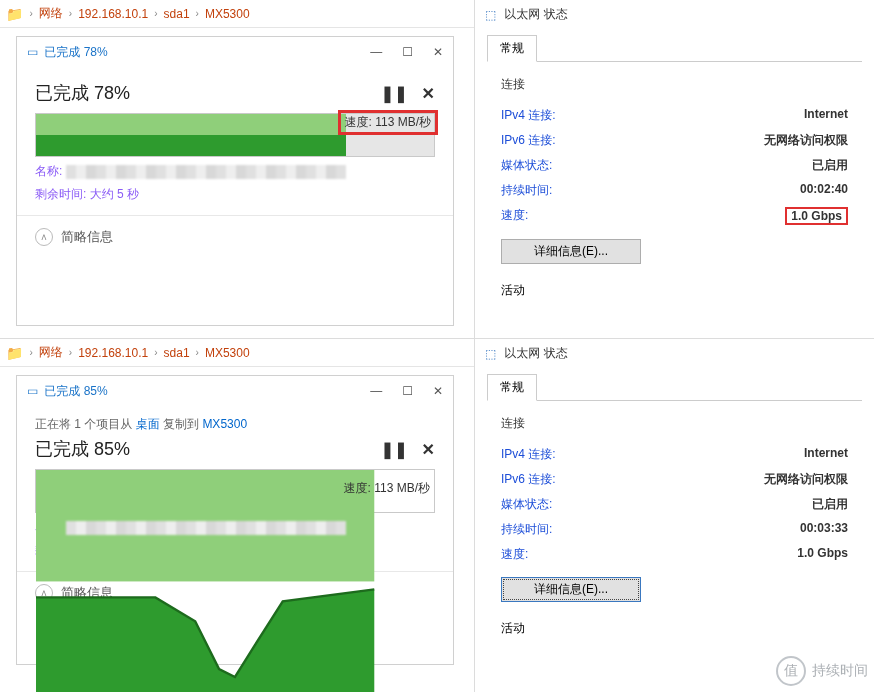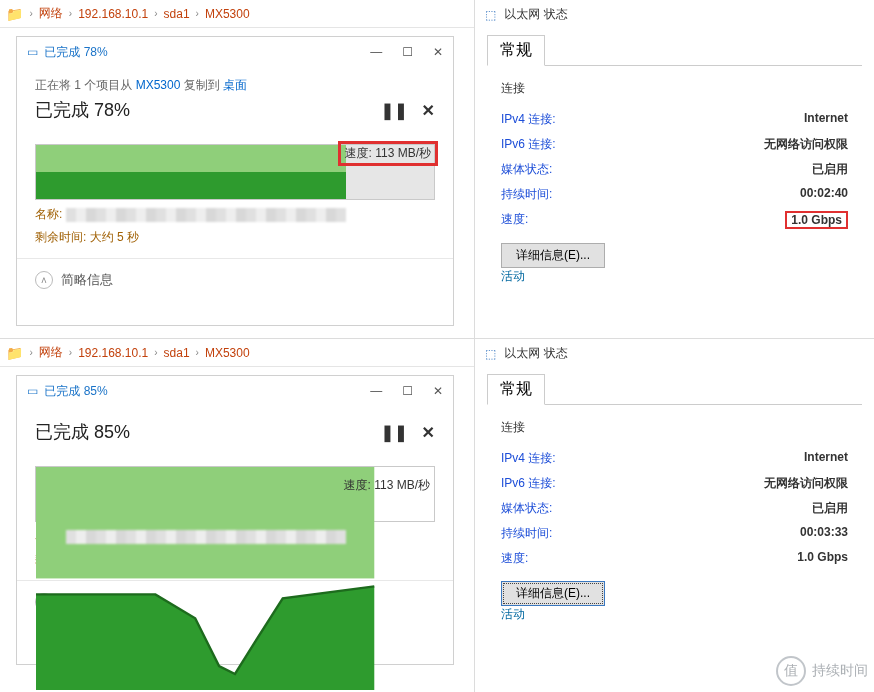--- a/index.html
+++ b/index.html
@@ -43,64 +43,64 @@
   }
   .dlg-title-left { display:flex; align-items:center; gap:6px; color:#1a73c8; }
   .dlg-winbtns { display:flex; gap:20px; color:#555; }
   .dlg-winbtns span { cursor:default; }
   .dlg-body { padding:10px 18px 12px 18px; }
   .desc { color:#666; }
   .desc .link { color:#0066cc; }
   .big { font-size:18px; color:#222; margin-top:4px; display:flex; align-items:center; justify-content:space-between;}
   .big-right { display:flex; align-items:center; gap:14px; font-size:16px; color:#333; }
   .pausebtn,.xbtn { font-weight:bold; }
-  .progress-wrap { margin-top:22px; position:relative; height:56px; border:1px solid #c9c9c9; }
+  .progress-wrap { margin-top:8px; position:relative; height:44px; border:1px solid #c9c9c9; }
   .progress-top { height:50%; background:#e6e6e6; position:relative; }
   .progress-bot { height:50%; background:#e6e6e6; position:relative; }
   .speedlabel {
     position:absolute; right:4px; bottom:2px;
     color:#333; font-size:12px;
   }
   .speedbox {
     position:absolute; right:-4px; top:-4px; padding:1px 4px 1px 4px;
     border:3px solid #e03030;
   }
   .fillA { position:absolute; top:0; left:0; bottom:0; background:#8fcf7a; }
   .fillB { position:absolute; top:0; left:0; bottom:0; background:#2e9b2e; }
-  .row { color:#a16207; margin-top:6px; font-size:12px;}
+  .row { color:#8b5cf6; margin-top:6px; font-size:12px;}
   .blurbar {
     display:inline-block; vertical-align:middle;
     height:14px; width:280px;
     background: repeating-linear-gradient(90deg,#e0e0e0 0 10px,#eeeeee 10px 20px,#d8d8d8 20px 30px);
     filter: blur(1px);
   }
   .lessinfo { border-top:1px solid #e8e8e8; padding:12px 18px; display:flex; align-items:center; gap:8px; color:#555; font-size:13px;}
   .chev { display:inline-flex; width:18px; height:18px; border:1px solid #bbb; border-radius:50%; align-items:center; justify-content:center; font-size:10px; color:#888;}
   
   .eth {
     position:absolute; background:#fff;
   }
   .eth-title { display:flex; align-items:center; gap:8px; padding:6px 10px; color:#333;}
   .eth-title .neticon { color:#3a78c0; }
   .tabbar { padding:6px 12px 0 12px; }
-  .tab { display:inline-block; padding:4px 12px; border:1px solid #ccc; border-bottom:1px solid #fff; background:#fff; font-size:16px; position:relative; z-index:2;}
+  .tab { display:inline-block; padding:4px 12px; border:1px solid #ccc; border-bottom:1px solid #fff; background:#fff; font-size:12px; position:relative; z-index:2;}
   .tabline { border-bottom:1px solid #ccc; margin-top:-1px; }
   .eth-inner { padding:14px 26px; }
   .section-head { color:#333; margin-bottom:10px;}
   .kv { display:flex; justify-content:space-between; padding:4px 0; font-size:12px; color:#333;}
   .kv .k { color:#1d4ed8; }
   .kv .v { color:#333;font-weight:bold; }
   .redbox { border:2px solid #e03030; padding:0 4px; }
   .btn {
-    display:inline-block; padding:3px 14px; border:1px solid #adadad;
+    display:inline-block; padding:3px 32px; border:1px solid #adadad;
     background:#e1e1e1; font-size:12px; margin-top:10px;
   }
   .btn.focus { outline:1px dotted #444; outline-offset:-3px; border-color:#3a78c0; }
   .divhz { position:absolute; left:0; right:0; height:1px; background:#dcdcdc; }
-  .act { color:#0369a1; margin-top:0;}
+  .act { color:#000000; margin-top:18px;}
   
   .watermark {
     position:absolute; right:6px; bottom:6px;
     display:flex; align-items:center; gap:6px;
     color:#9ea3a8; font-size:14px;
     opacity:.85;
   }
   .wm-circle {
     width:30px; height:30px; border:2px solid #b7bcc1; border-radius:50%;
     display:flex; align-items:center; justify-content:center;
@@ -132,26 +132,20 @@
       <span>▭</span>
       <span><span>已完成</span> <span>78%</span></span>
     </div>
     <div class="dlg-winbtns">
       <span>—</span>
       <span>☐</span>
       <span>✕</span>
     </div>
   </div>
   <div class="dlg-body">
-    <div class="desc">
-      <span>正在将 1 个项目从</span>
-      <span class="link">MX5300</span>
-      <span>复制到</span>
-      <span class="link">桌面</span>
-    </div>
     <div class="big">
       <span><span>已完成</span> <span>78%</span></span>
       <span class="big-right">
         <span class="pausebtn">❚❚</span>
         <span class="xbtn">✕</span>
       </span>
     </div>
     <div class="progress-wrap">
       <div class="progress-top">
         <div class="fillA" style="width:78%;"></div>
@@ -232,20 +226,26 @@
       <span>▭</span>
       <span><span>已完成</span> <span>85%</span></span>
     </div>
     <div class="dlg-winbtns">
       <span>—</span>
       <span>☐</span>
       <span>✕</span>
     </div>
   </div>
   <div class="dlg-body">
+    <div class="desc">
+      <span>正在将 1 个项目从</span>
+      <span class="link">桌面</span>
+      <span>复制到</span>
+      <span class="link">MX5300</span>
+    </div>
     <div class="big">
       <span><span>已完成</span> <span>85%</span></span>
       <span class="big-right">
         <span class="pausebtn">❚❚</span>
         <span class="xbtn">✕</span>
       </span>
     </div>
     <div class="progress-wrap">
       <svg class="chartpath" viewBox="0 0 100 56" preserveAspectRatio="none">
         <rect x="0" y="0" width="85" height="28" fill="#8fcf7a"></rect>

